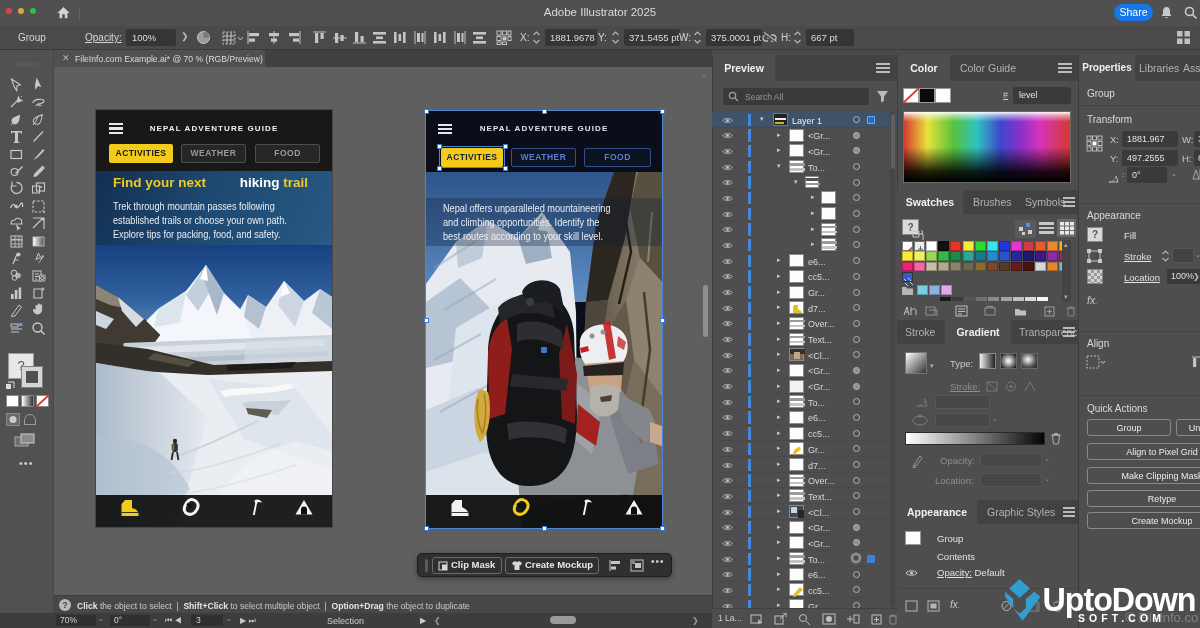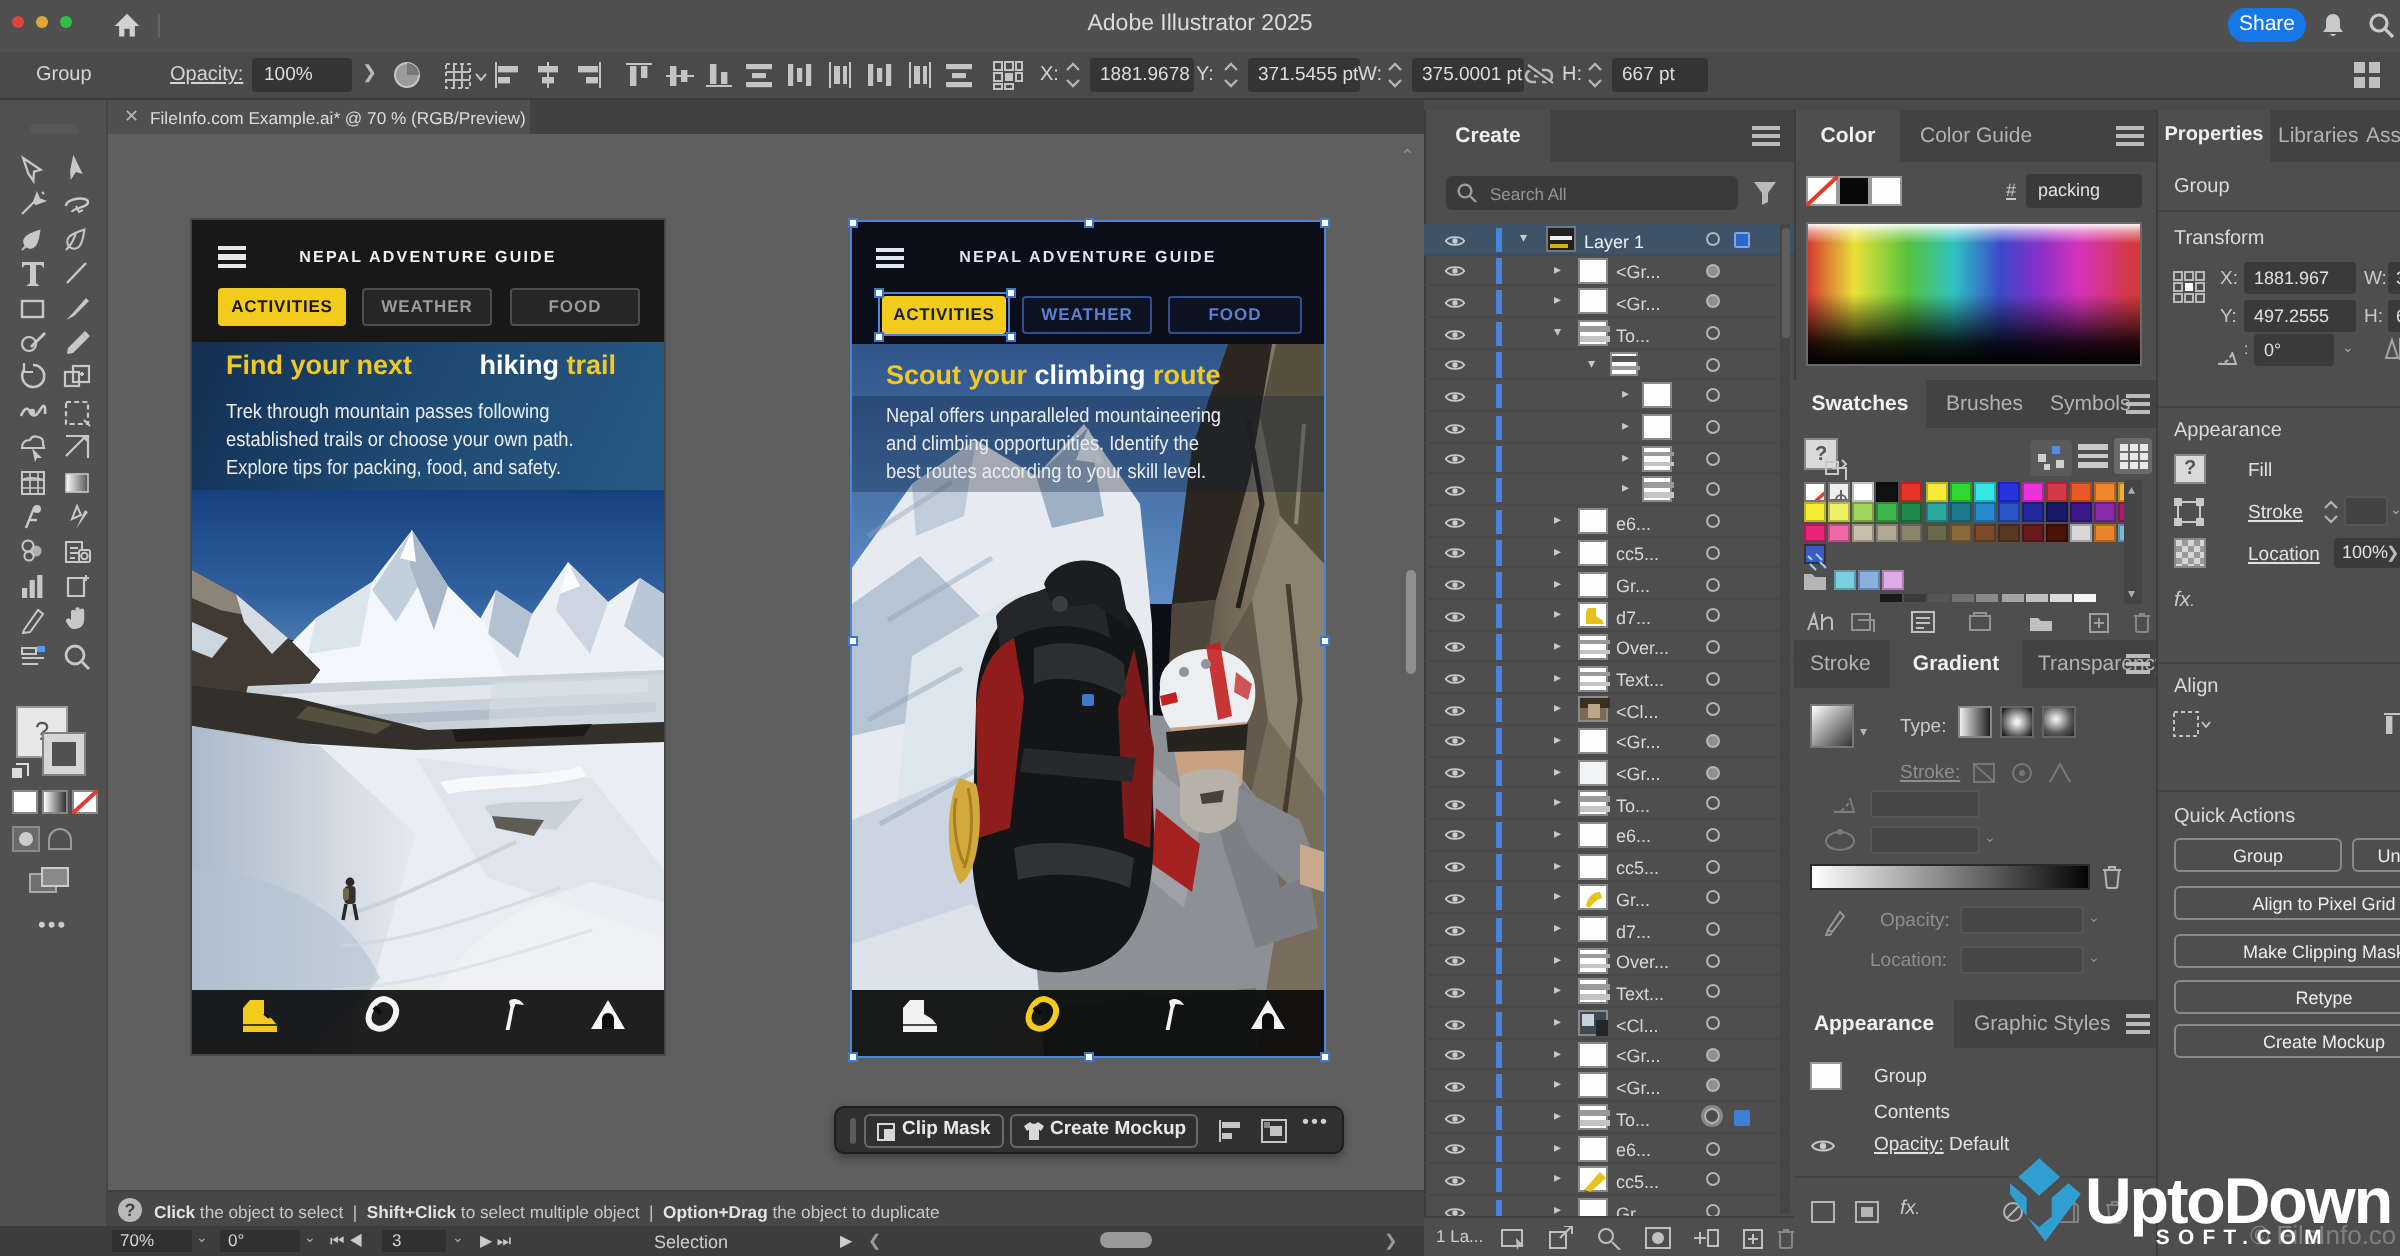--- a/index.html
+++ b/index.html
@@ -506,21 +506,20 @@
  <path d="M9 8.5 a3 3 0 0 1 3 3 L12 16.5 L6 16.5 L6 11.5 A3 3 0 0 1 9 8.5 Z" fill="#0c0c0c"></path>
 </g>
 </svg>
       <div class="abs" style="left:12px;top:12.5px;width:14px;height:2.4px;background:#dfe6f5;"></div>
       <div class="abs" style="left:12px;top:16.8px;width:14px;height:2.4px;background:#dfe6f5;"></div>
       <div class="abs" style="left:12px;top:21.1px;width:14px;height:2.4px;background:#dfe6f5;"></div>
       <div class="abs" style="left:0;top:13px;width:236px;text-align:center;color:#dce4f5;font-size:8px;font-weight:bold;letter-spacing:1.1px;">NEPAL ADVENTURE GUIDE</div>
       <div class="abs" style="left:15px;top:37px;width:62px;height:19px;background:#f2cb1b;border-radius:2px;color:#14203c;font-size:8.5px;font-weight:bold;text-align:center;line-height:19px;letter-spacing:0.4px;">ACTIVITIES</div>
       <div class="abs" style="left:85px;top:37px;width:65px;height:19px;background:rgba(15,22,40,.5);border:1px solid #32508e;border-radius:2px;color:#5d7fd0;font-size:8.5px;font-weight:bold;text-align:center;line-height:17px;letter-spacing:0.5px;">WEATHER</div>
       <div class="abs" style="left:158px;top:37px;width:67px;height:19px;background:rgba(15,22,40,.5);border:1px solid #32508e;border-radius:2px;color:#5d7fd0;font-size:8.5px;font-weight:bold;text-align:center;line-height:17px;letter-spacing:0.5px;">FOOD</div>
-      <div class="abs" style="left:17px;top:69px;width:220px;color:#f0c929;font-size:13.5px;font-weight:bold;">Scout your <span style="color:#fff;">climbing</span> route</div>
       <div class="abs" style="left:17px;top:91px;width:200px;color:#e9edf2;font-size:10.2px;line-height:13.8px;transform:scaleX(0.90);transform-origin:0 0;width:272px;white-space:normal;">Nepal offers unparalleled mountaineering<br>and climbing opportunities. Identify the<br>best routes according to your skill level.</div>
     </div>
     <div class="abs" style="left:425px;top:110px;width:238px;height:419px;border:1px solid #4a85d8;pointer-events:none;"></div>
     <div class="abs" style="left:423.5px;top:108.5px;width:5px;height:5px;background:#fff;border:1px solid #3f77c9;z-index:5;"></div>
     <div class="abs" style="left:541.5px;top:108.5px;width:5px;height:5px;background:#fff;border:1px solid #3f77c9;z-index:5;"></div>
     <div class="abs" style="left:659.5px;top:108.5px;width:5px;height:5px;background:#fff;border:1px solid #3f77c9;z-index:5;"></div>
     <div class="abs" style="left:423.5px;top:317.5px;width:5px;height:5px;background:#fff;border:1px solid #3f77c9;z-index:5;"></div>
     <div class="abs" style="left:659.5px;top:317.5px;width:5px;height:5px;background:#fff;border:1px solid #3f77c9;z-index:5;"></div>
     <div class="abs" style="left:423.5px;top:525.5px;width:5px;height:5px;background:#fff;border:1px solid #3f77c9;z-index:5;"></div>
     <div class="abs" style="left:541.5px;top:525.5px;width:5px;height:5px;background:#fff;border:1px solid #3f77c9;z-index:5;"></div>
@@ -571,21 +570,21 @@
   <div class="abs" style="left:226px;top:2px;color:#aaa;font-size:7px;">⌄</div>
   <div class="abs" style="left:240px;top:3px;color:#c9c9c9;font-size:8px;">▶&nbsp;⏭</div>
   <div class="abs" style="left:327px;top:2.5px;color:#cfcfcf;font-size:9px;">Selection</div>
   <div class="abs" style="left:420px;top:3px;color:#cfcfcf;font-size:8px;">▶</div>
   <div class="abs" style="left:434px;top:2.5px;color:#9a9a9a;font-size:8px;">❮</div>
   <div class="abs" style="left:550px;top:3px;width:26px;height:8px;background:#9a9a9a;border-radius:4px;"></div>
   <div class="abs" style="left:692px;top:2.5px;color:#9a9a9a;font-size:8px;">❯</div>
 </div>
 <div class="abs" style="left:712px;top:55px;width:185px;height:573px;background:#4e4e4e;border-left:1px solid #3c3c3c;">
       <div class="abs" style="left:0;top:0;width:185px;height:26px;background:#424242;">
-        <div class="abs" style="left:0;top:0;width:62px;height:26px;background:#4e4e4e;color:#f0f0f0;font-size:10.5px;font-weight:bold;line-height:26px;text-align:center;">Create</div>
+        <div class="abs" style="left:0;top:0;width:62px;height:26px;background:#4e4e4e;color:#f0f0f0;font-size:10.5px;font-weight:bold;line-height:26px;text-align:center;">Preview</div>
         <div class="abs" style="left:163px;top:8px;width:14px;height:2px;background:#bbb;box-shadow:0 4px 0 #bbb,0 8px 0 #bbb;"></div>
       </div>
       <div class="abs" style="left:10px;top:33px;width:146px;height:17px;background:#3a3a3a;border-radius:3px;">
 <svg class="abs" style="left:5px;top:3px;" width="11" height="11" viewBox="0 0 11 11">
           <circle cx="4.5" cy="4.5" r="3.2" fill="none" stroke="#9e9e9e" stroke-width="1.2"></circle>
           <line x1="7" y1="7" x2="10" y2="10" stroke="#9e9e9e" stroke-width="1.2"></line>
         </svg>
 <div class="abs" style="left:22px;top:3.5px;color:#969696;font-size:8.5px;">Search All</div>
       </div>
 <svg class="abs" style="left:163px;top:35px;" width="13" height="13" viewBox="0 0 13 13">
@@ -1025,21 +1024,21 @@
         <div class="abs" style="left:62px;top:0;color:#b2b2b2;font-size:10.5px;line-height:26px;">Color Guide</div>
         <div class="abs" style="left:160px;top:8px;width:14px;height:2px;background:#bbb;box-shadow:0 4px 0 #bbb,0 8px 0 #bbb;"></div>
       </div>
 <div class="abs" style="left:5px;top:33px;width:16px;height:15px;background:#fff;border:1px solid #999;"></div>
 <svg class="abs" style="left:5px;top:33px;" width="16" height="15">
         <line x1="0" y1="15" x2="16" y2="0" stroke="#e03b2f" stroke-width="2"></line>
       </svg>
 <div class="abs" style="left:21px;top:33px;width:16px;height:15px;background:#0a0a0a;border:1px solid #999;"></div>
 <div class="abs" style="left:37px;top:33px;width:16px;height:15px;background:#fdfdfd;border:1px solid #999;"></div>
 <div class="abs" style="left:105px;top:35px;color:#c9c9c9;font-size:9px;text-decoration:underline;">#</div>
-<div class="abs" style="left:115px;top:32px;width:58px;height:17px;background:#3a3a3a;border-radius:2px;color:#e2e2e2;font-size:9px;line-height:17px;padding-left:6px;">packing</div>
+<div class="abs" style="left:115px;top:32px;width:58px;height:17px;background:#3a3a3a;border-radius:2px;color:#e2e2e2;font-size:9px;line-height:17px;padding-left:6px;">level</div>
 <div class="abs" style="left:5px;top:56px;width:168px;height:72px;border:1px solid #6a6a6a;
 background:linear-gradient(to bottom, rgba(255,255,255,.95) 0%, rgba(255,255,255,.5) 5%, rgba(255,255,255,0) 14%, rgba(0,0,0,0) 50%, rgba(0,0,0,.85) 85%, #000 100%),
 linear-gradient(to right,#d43a2f 0%,#e8e23a 14%,#57c23c 30%,#2fc2c2 44%,#3b49c9 58%,#8a30c9 70%,#d633b9 82%,#d43a2f 100%);"></div>
     </div>
     <div class="abs" style="left:897px;top:190px;width:181px;height:130px;background:#4e4e4e;">
       <div class="abs" style="left:0;top:0;width:181px;height:24px;background:#424242;">
         <div class="abs" style="left:0;top:0;width:66px;height:24px;background:#4e4e4e;color:#f0f0f0;font-size:10.5px;font-weight:bold;line-height:24px;text-align:center;">Swatches</div>
         <div class="abs" style="left:76px;top:0;color:#b2b2b2;font-size:10.5px;line-height:24px;">Brushes</div>
         <div class="abs" style="left:128px;top:0;color:#b2b2b2;font-size:10.5px;line-height:24px;">Symbols</div>
         <div class="abs" style="left:166px;top:7px;width:12px;height:2px;background:#bbb;box-shadow:0 4px 0 #bbb,0 8px 0 #bbb;"></div>

